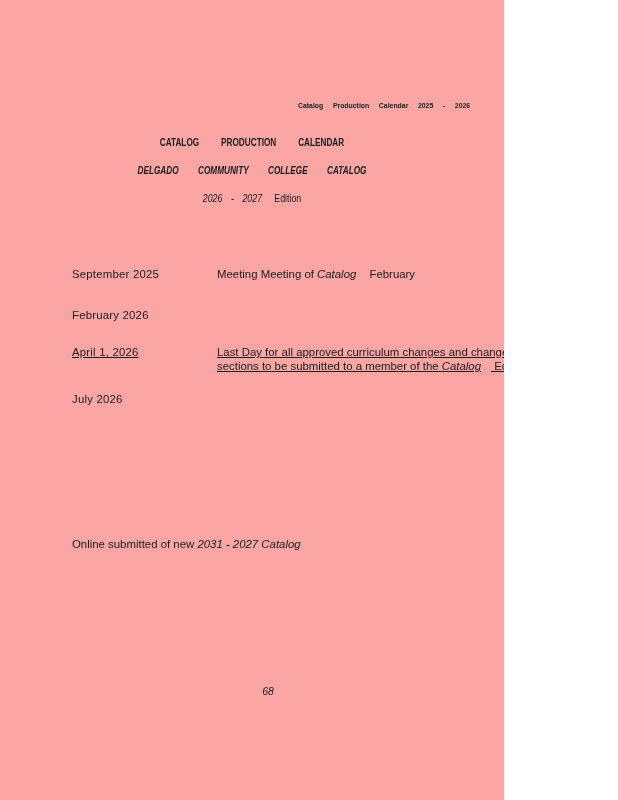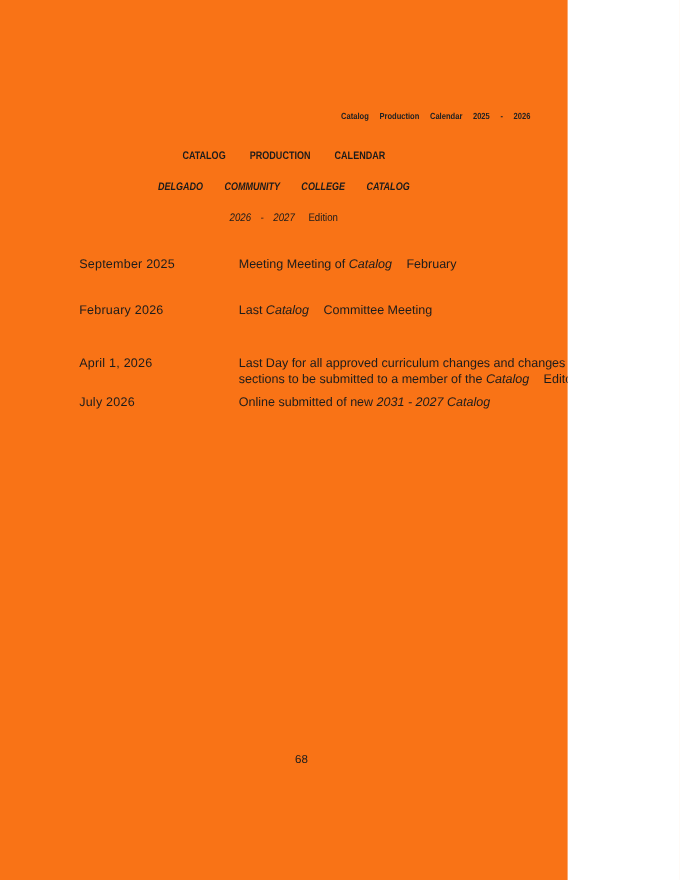--- a/index.html
+++ b/index.html
@@ -4,25 +4,24 @@
 <style>
   html, body {
     margin: 0;
     padding: 0;
     background: #ffffff;
   }
   .page {
     position: relative;
     width: 504px;
     height: 800px;
-    background: #f97316;
+    background: #fca5a5;
     font-family: "Liberation Sans", sans-serif;
     color: #1c1c1c;
     overflow: hidden;
-    padding-left: 12px;
   }
 
   
   .running-header {
     position: absolute;
     top: 101px;
     right: 34px;
     font-size: 8px;
     font-weight: bold;
     color: #222;
@@ -79,25 +78,26 @@
     left: 72px;
     width: 522px;
   }
   .schedule-row {
     position: absolute;
     left: 0;
     width: 100%;
     display: flex;
     font-size: 11.4px;
     line-height: 14px;
+    margin-top: 33px;
   }
   .schedule-row.r0 { top: 0px; }
-  .schedule-row.r1 { top: 41px; }
-  .schedule-row.r2 { top: 90px; }
-  .schedule-row.r3 { top: 125px; }
+  .schedule-row.r1 { top: 41px; flex-direction: column; }
+  .schedule-row.r2 { top: 78px; text-decoration: underline; }
+  .schedule-row.r3 { top: 125px; flex-direction: column; }
   .schedule-date {
     width: 145px;
     flex: 0 0 145px;
     letter-spacing: 0.2px;
   }
   .schedule-desc {
     flex: 1 1 auto;
     width: 377px;
   }
   .schedule-desc em {
@@ -109,20 +109,21 @@
   }
 
   
   .footer {
     position: absolute;
     top: 685px;
     left: 0;
     width: 100%;
     text-align: center;
     font-size: 10.5px;
+    font-style: italic;
   }
   .footer .num {
     position: relative;
     left: 16px;
   }
 </style>
 </head>
 <body>
 
 <div class="page">
@@ -141,23 +142,20 @@
 
     <div class="schedule-row r0">
       <div class="schedule-date">September 2025</div>
       <div class="schedule-desc">
         <span>Meeting Meeting of </span><em class="gap-after">Catalog</em><span> February</span>
       </div>
     </div>
 
     <div class="schedule-row r1">
       <div class="schedule-date">February 2026</div>
-      <div class="schedule-desc">
-        <span>Last </span><em class="gap-after">Catalog</em><span> Committee Meeting</span>
-      </div>
     </div>
 
     <div class="schedule-row r2">
       <div class="schedule-date">April 1, 2026</div>
       <div class="schedule-desc">
         <span>Last Day for all approved curriculum changes and changes to all other sections to be submitted to a member of the </span><em class="gap-after">Catalog</em><span> Editorial Team</span>
       </div>
     </div>
 
     <div class="schedule-row r3">

